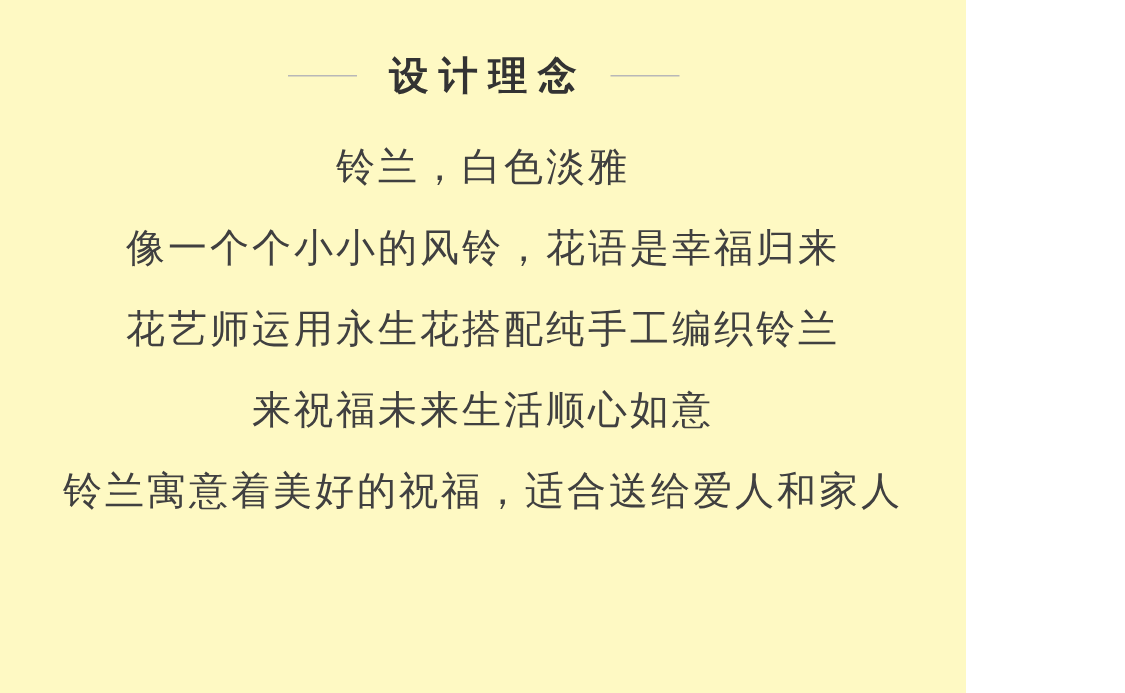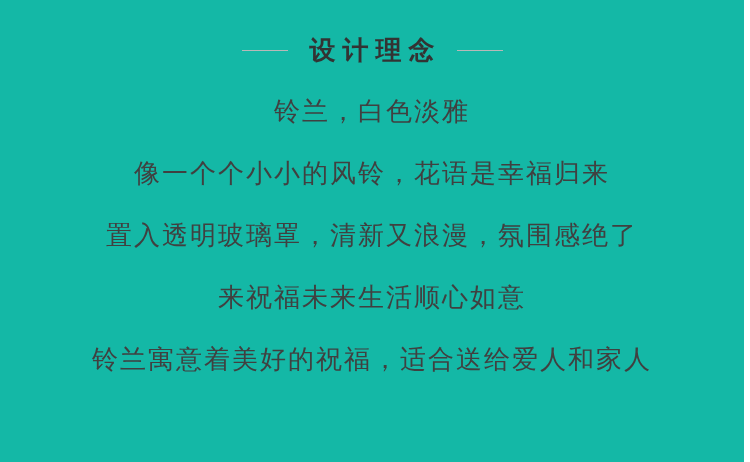--- a/index.html
+++ b/index.html
@@ -2,23 +2,23 @@
 <html><head>
   <meta charset="utf-8">
   <style>
     html, body {
       margin: 0;
       padding: 0;
       background: #ffffff;
     }
     .page {
       position: relative;
-      width: 744px;
+      width: 644px;
       height: 462px;
-      background: #14b8a6;
+      background: #fef9c3;
       overflow: hidden;
       font-family: "Liberation Serif", "DejaVu Serif", serif;
     }
     .title-row {
       display: flex;
       align-items: center;
       justify-content: center;
       margin-top: 37px;
       height: 26px;
       gap: 22px;
@@ -40,36 +40,36 @@
     }
     .body-text {
       margin-top: 24px;
       text-align: center;
       font-size: 26px;
       line-height: 50px;
       letter-spacing: 2px;
       color: #404040;
     }
     .body-text p {
-      margin: 12px;
+      margin: 4px;
       white-space: nowrap;
     }
   </style>
 </head>
 <body>
 
 <div class="page">
 
   <div class="title-row">
     <span class="divider"></span>
     <h1 class="title">设计理念</h1>
     <span class="divider"></span>
   </div>
 
   <div class="body-text">
     <p>铃兰，白色淡雅</p>
     <p>像一个个小小的风铃，花语是幸福归来</p>
-    <p>置入透明玻璃罩，清新又浪漫，氛围感绝了</p>
+    <p>花艺师运用永生花搭配纯手工编织铃兰</p>
     <p>来祝福未来生活顺心如意</p>
     <p>铃兰寓意着美好的祝福，适合送给爱人和家人</p>
   </div>
 
 </div>
 
 </body></html>

